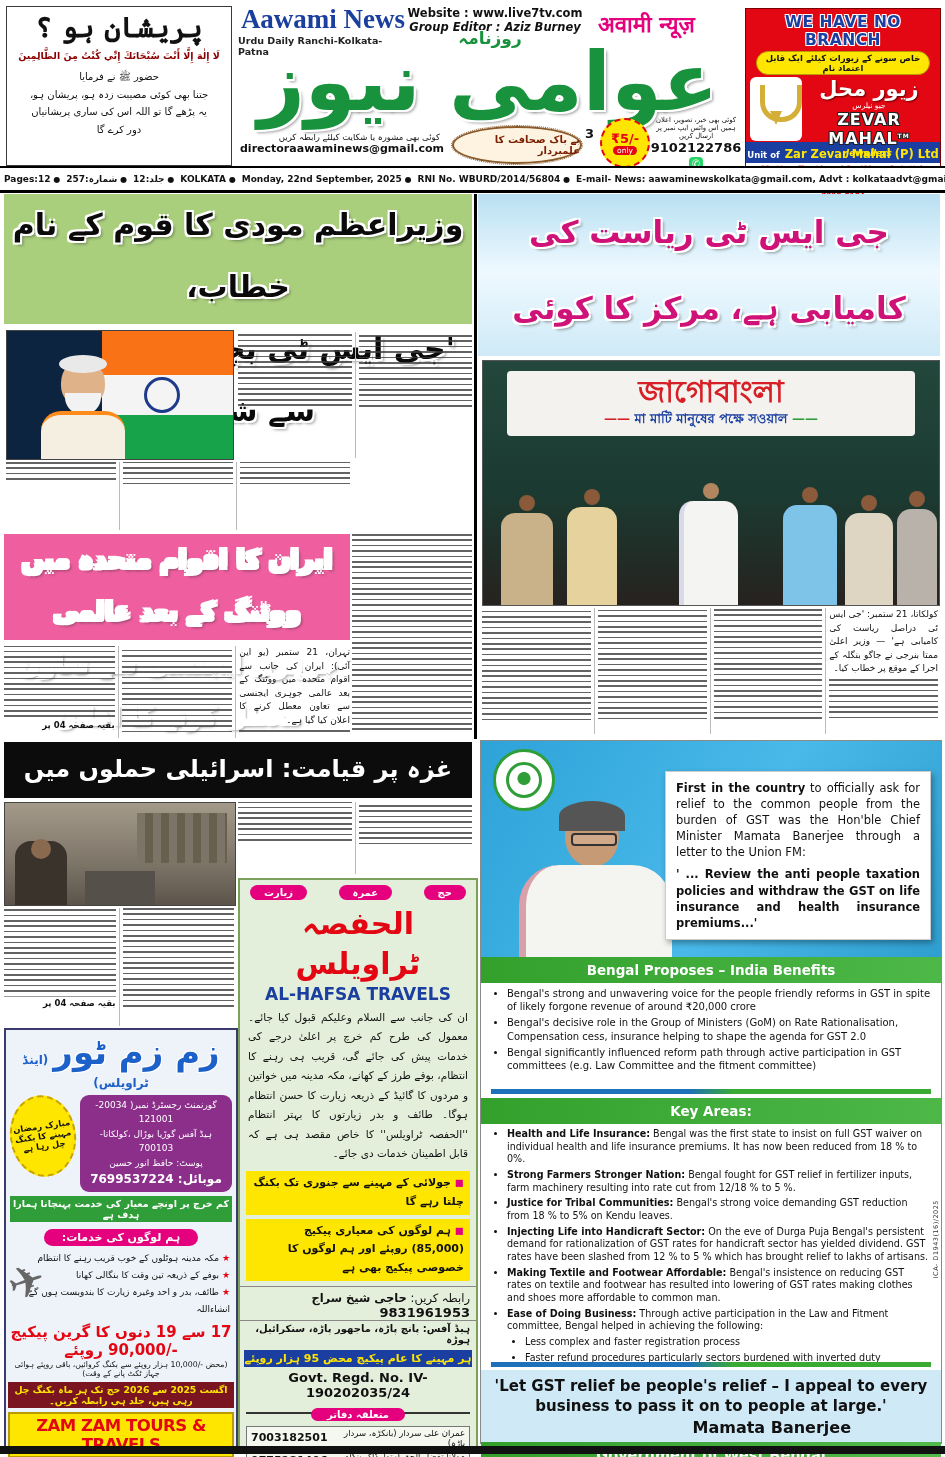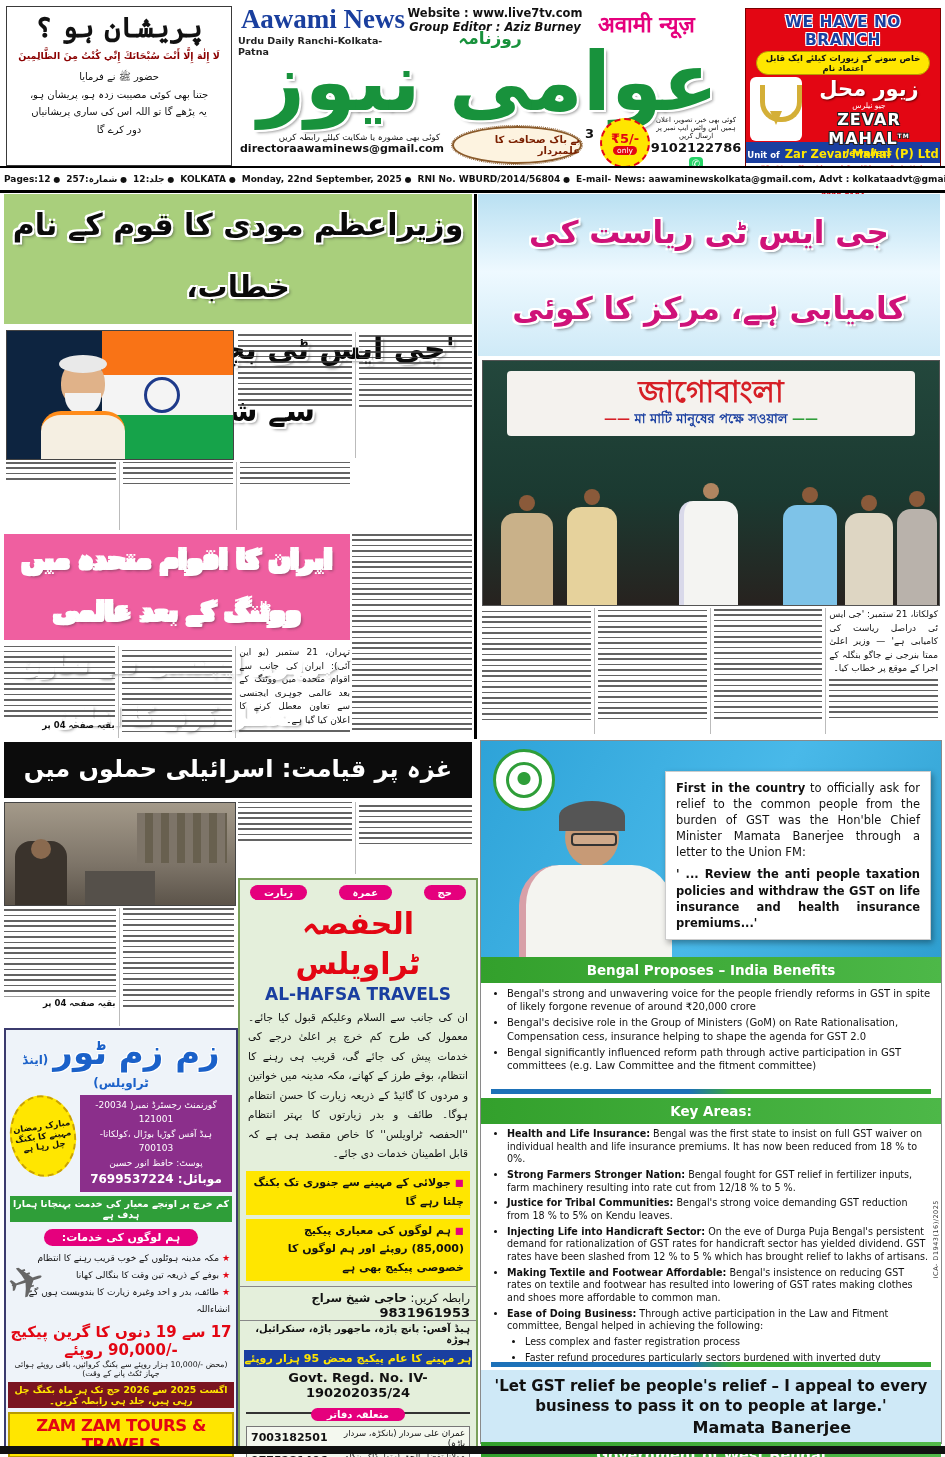--- a/index.html
+++ b/index.html
@@ -70,21 +70,21 @@
   .alhafsa{background:#e4efdb;border:2px solid #7aa05a;}
   .pill{background:#e5007d;color:#fff;border-radius:14px;font-weight:bold;display:inline-block;}
   .ah-note{background:#ffe600;font-weight:bold;}
   .ah-blue{background:#1a3fa0;color:#ffe600;font-weight:bold;}
   .ah-row{display:flex;justify-content:space-between;align-items:center;border-bottom:1px solid #9a9a9a;padding:1px 4px;}
   .ah-row .ph{font-weight:bold;font-size:11px;}
   .ah-row .nm{font-size:8.5px;direction:rtl;}
   
   .zamzam{background:#eef3f9;border:2px solid #3b3b6e;}
   .zz-title{color:#1b61c9;font-weight:bold;}
-  .zz-purple{background:#8b2f8b;color:#fff;}
+  .zz-purple{background:#8b2f8b;color:#fff;border-radius:9px;}
   .zz-green{background:#2f9e39;color:#fff;font-weight:bold;}
   .zz-star{color:#e30613;}
   .zz-dark{background:#7a1420;color:#ffe600;font-weight:bold;}
   .zz-yellow{background:#ffe600;border:2px solid #b89b00;}
   .small-sep{height:2px;background:#333;}
 </style>
 </head>
 <body>
 
 <div class="page">

